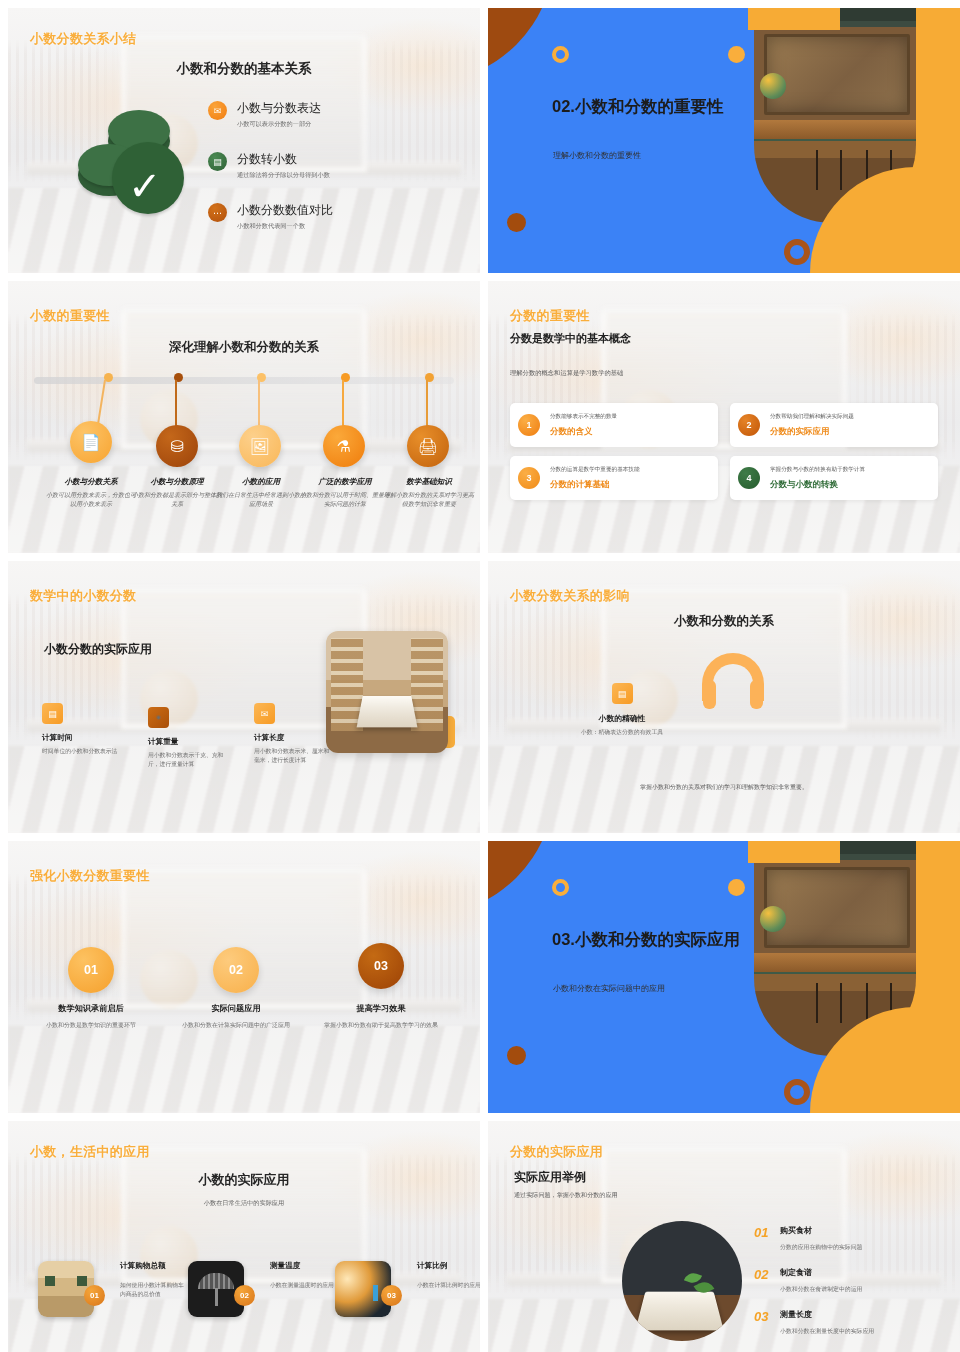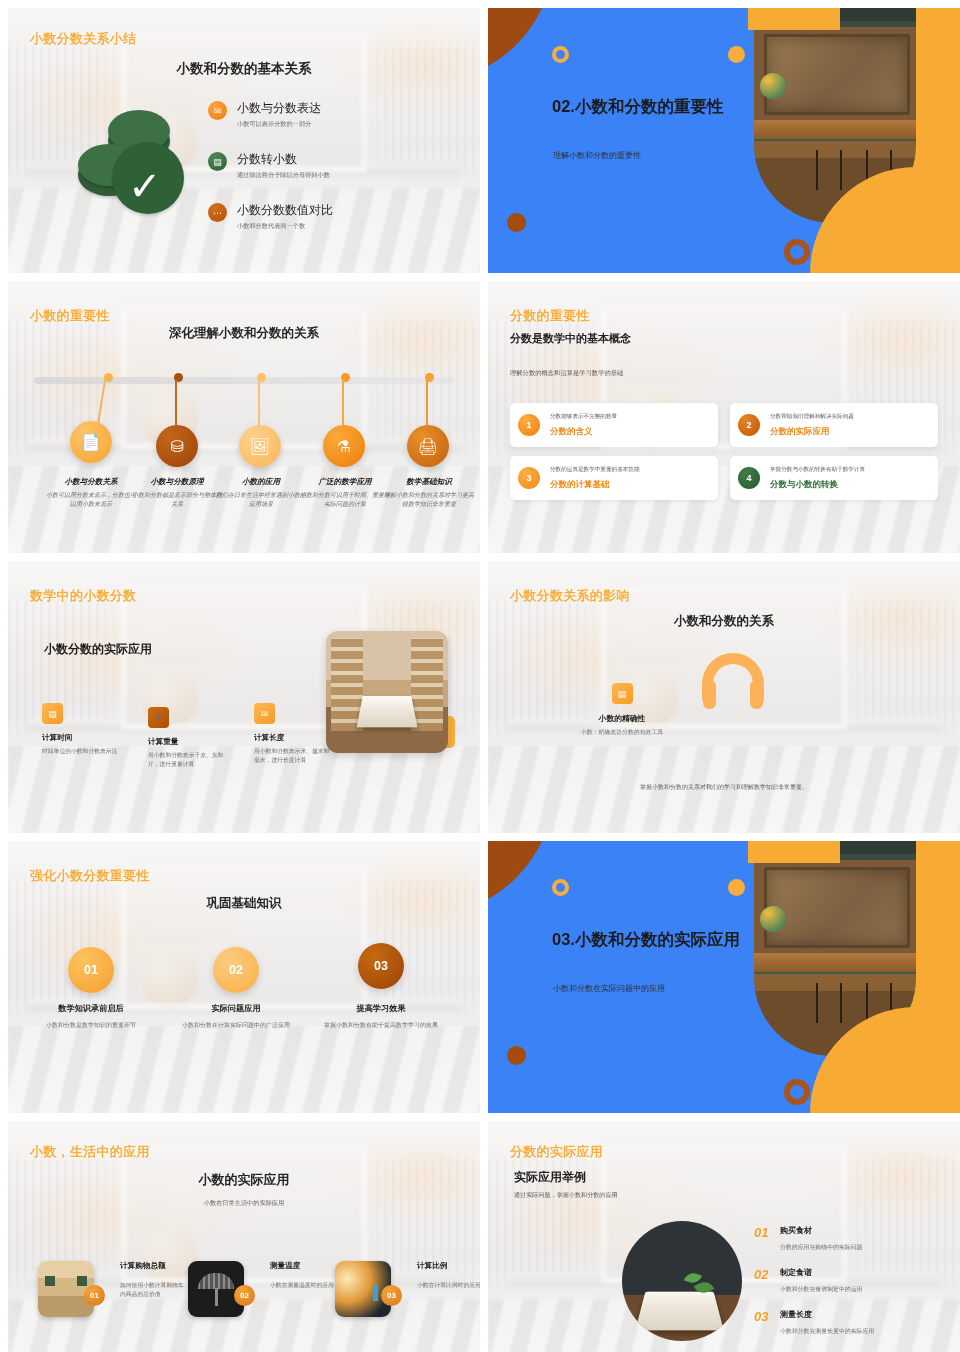--- a/index.html
+++ b/index.html
@@ -158,21 +158,21 @@
   .sec .yellowBlob {
     position:absolute; right:0; bottom:0; width:150px; height:106px;
     background:#f7ab35; border-radius:120px 0 0 0; z-index:1;
   }
   .sec .dotOrTop {
     position:absolute; right:120px; top:-18px; width:92px; height:40px; background:#f7ab35; z-index:2;
   }
 
   
   .s3 .kicker { left:22px; top:26px; font-size:13px; }
-  .s3 .title { top:44px; font-size:12.5px; }
+  .s3 .title { top:58px; font-size:12.5px; }
   .tl-bar {
     position:absolute; left:26px; right:26px; top:96px; height:7px; border-radius:4px;
     background: linear-gradient(90deg, rgba(210,210,212,.75), rgba(226,226,228,.6));
   }
   .tl-node { position:absolute; top:92px; width:9px; height:9px; border-radius:50%; }
   .tl-stem { position:absolute; top:99px; width:1.5px; background:#eaa94b; }
   .tl-ico {
     position:absolute; width:42px; height:42px; border-radius:50%;
     display:flex; align-items:center; justify-content:center;
     box-shadow:0 3px 6px rgba(0,0,0,.16); color:#fff;
@@ -528,21 +528,20 @@
     <div class="foot">掌握小数和分数的关系对我们的学习和理解数学知识非常重要。</div>
   </div>
 
   <div class="slide s7">
     <div class="bg">
       <div class="table"></div>
         <div class="globe"></div>
         <div class="floor"></div>
     </div>
     <div class="kicker">强化小数分数重要性</div>
-    <div class="h-center title">巩固基础知识</div>
 
     <div class="s7c a" style="left:60px;top:106px">01</div>
     <div class="s7cap" style="left:13px">
       <div class="t">数学知识承前启后</div>
       <div class="d">小数和分数是数学知识的重要环节</div>
     </div>
 
     <div class="s7c b" style="left:205px;top:106px">02</div>
     <div class="s7cap" style="left:158px">
       <div class="t">实际问题应用</div>

